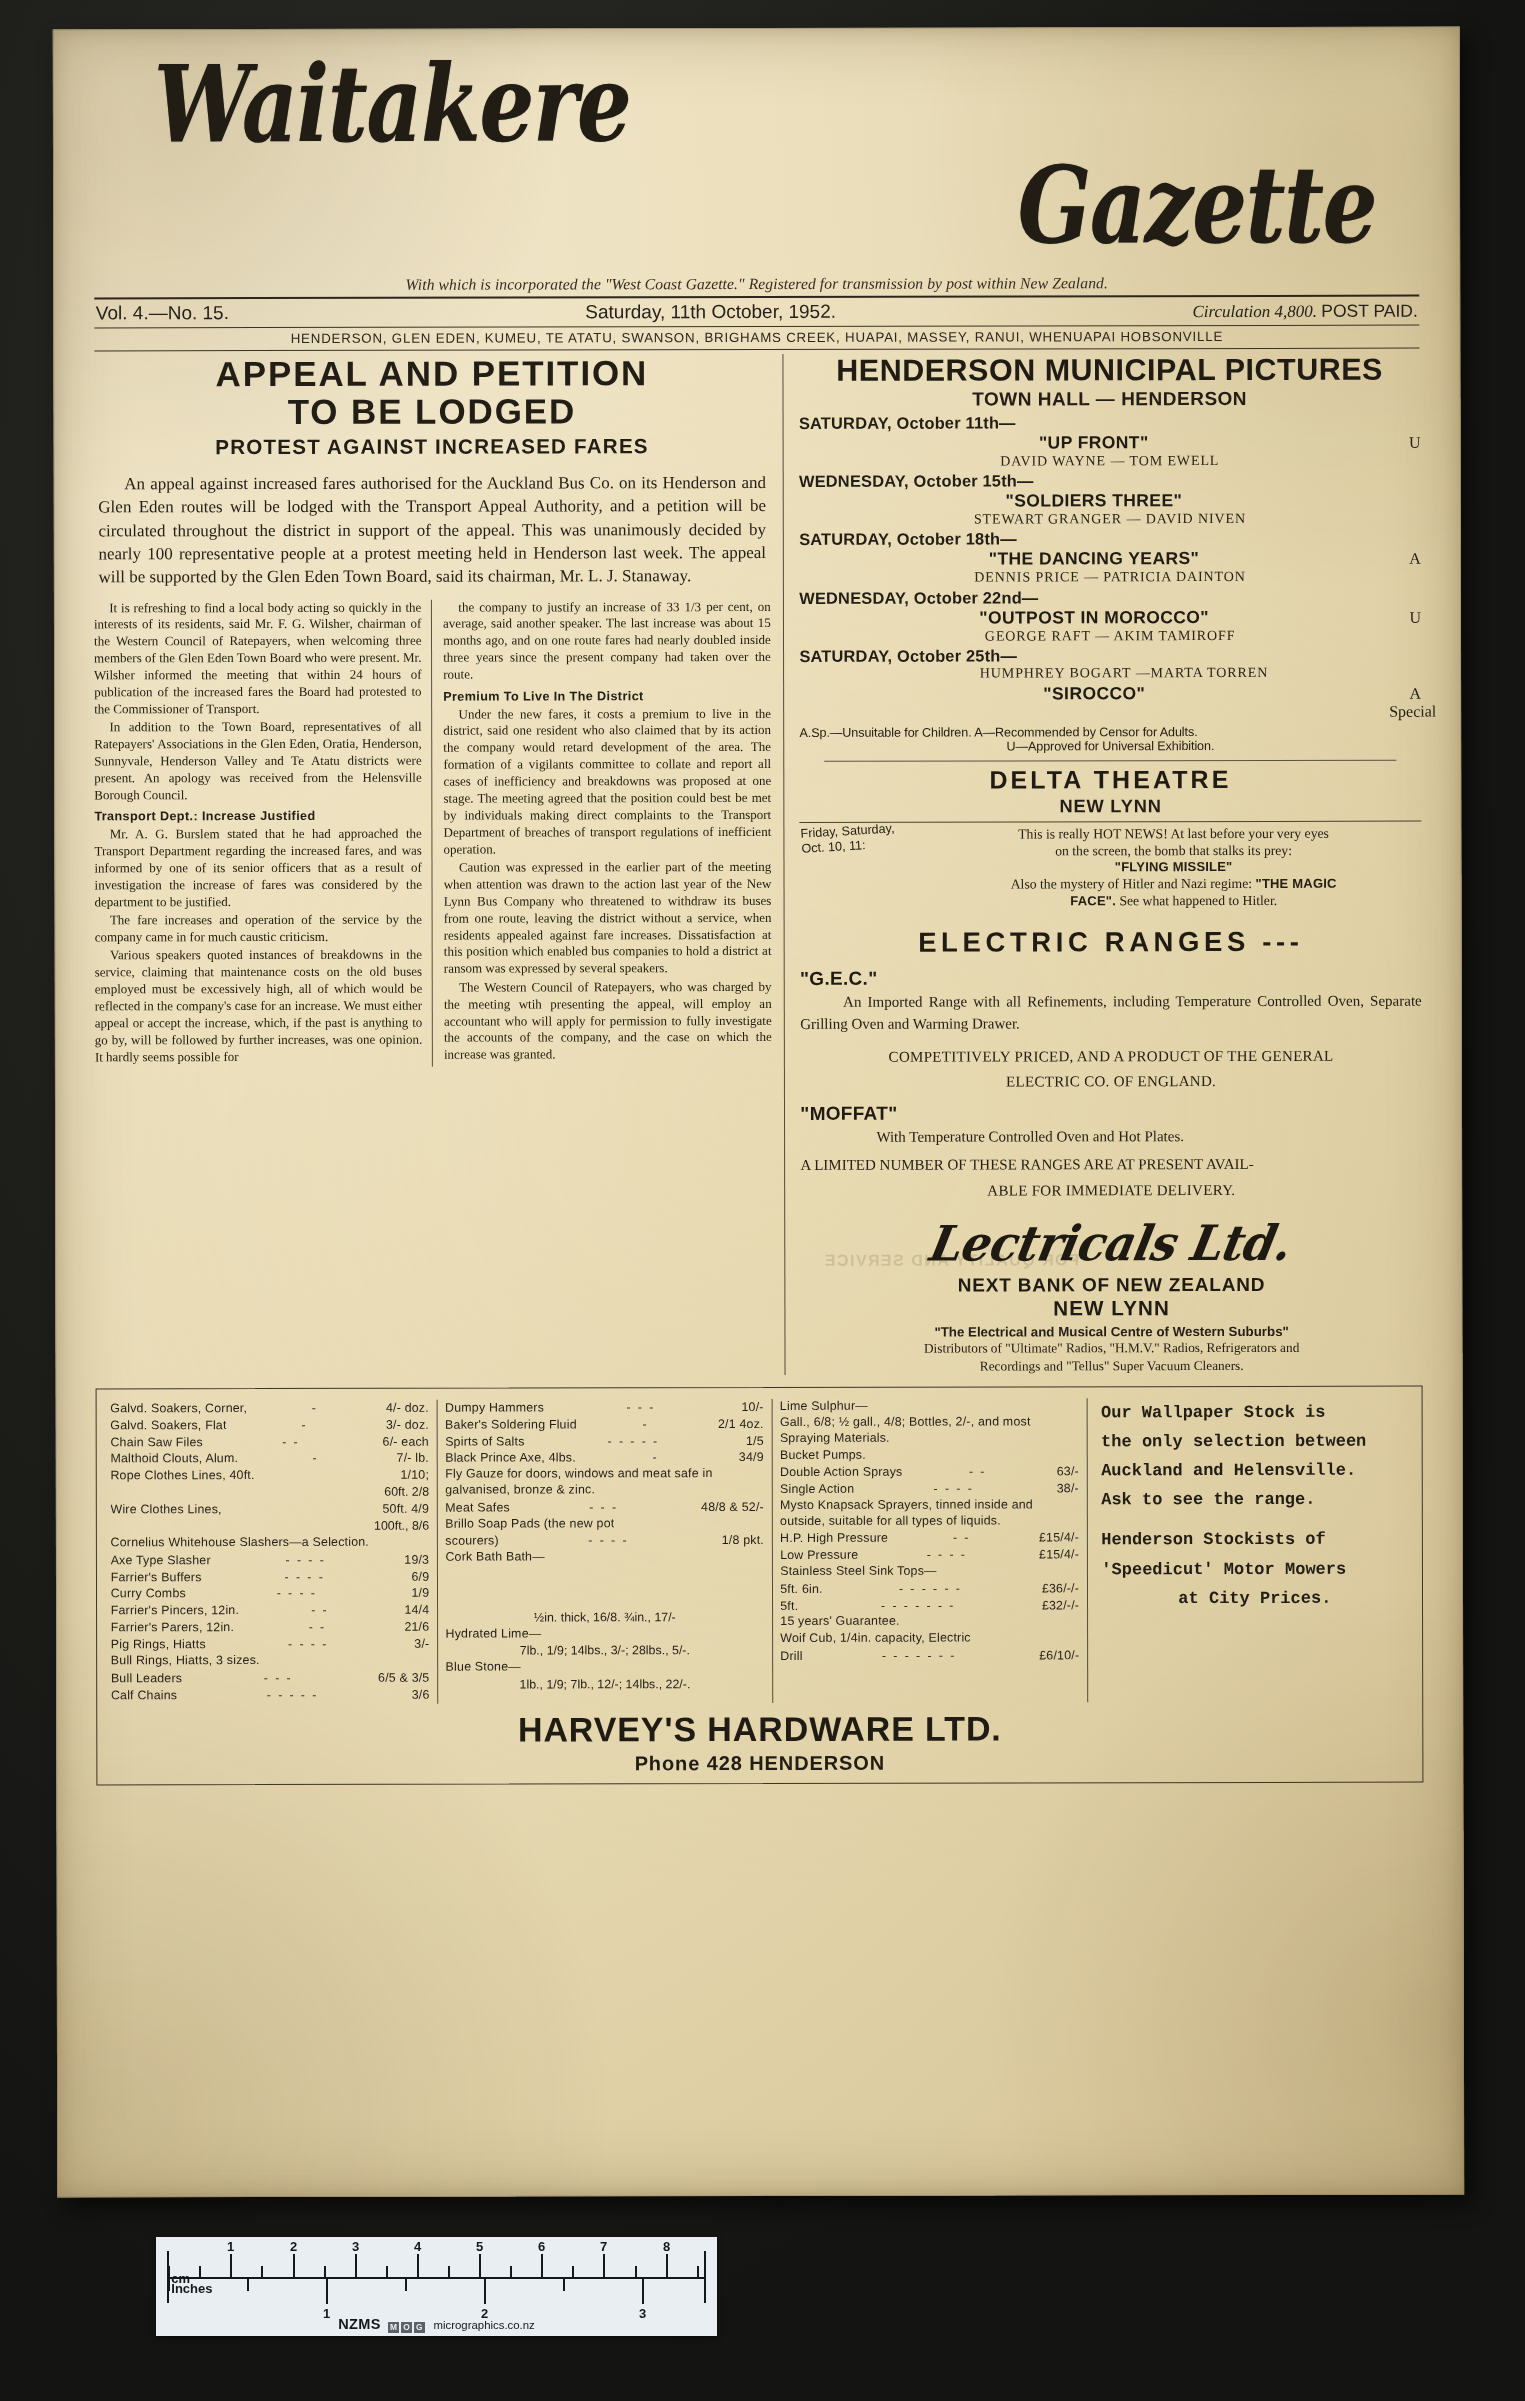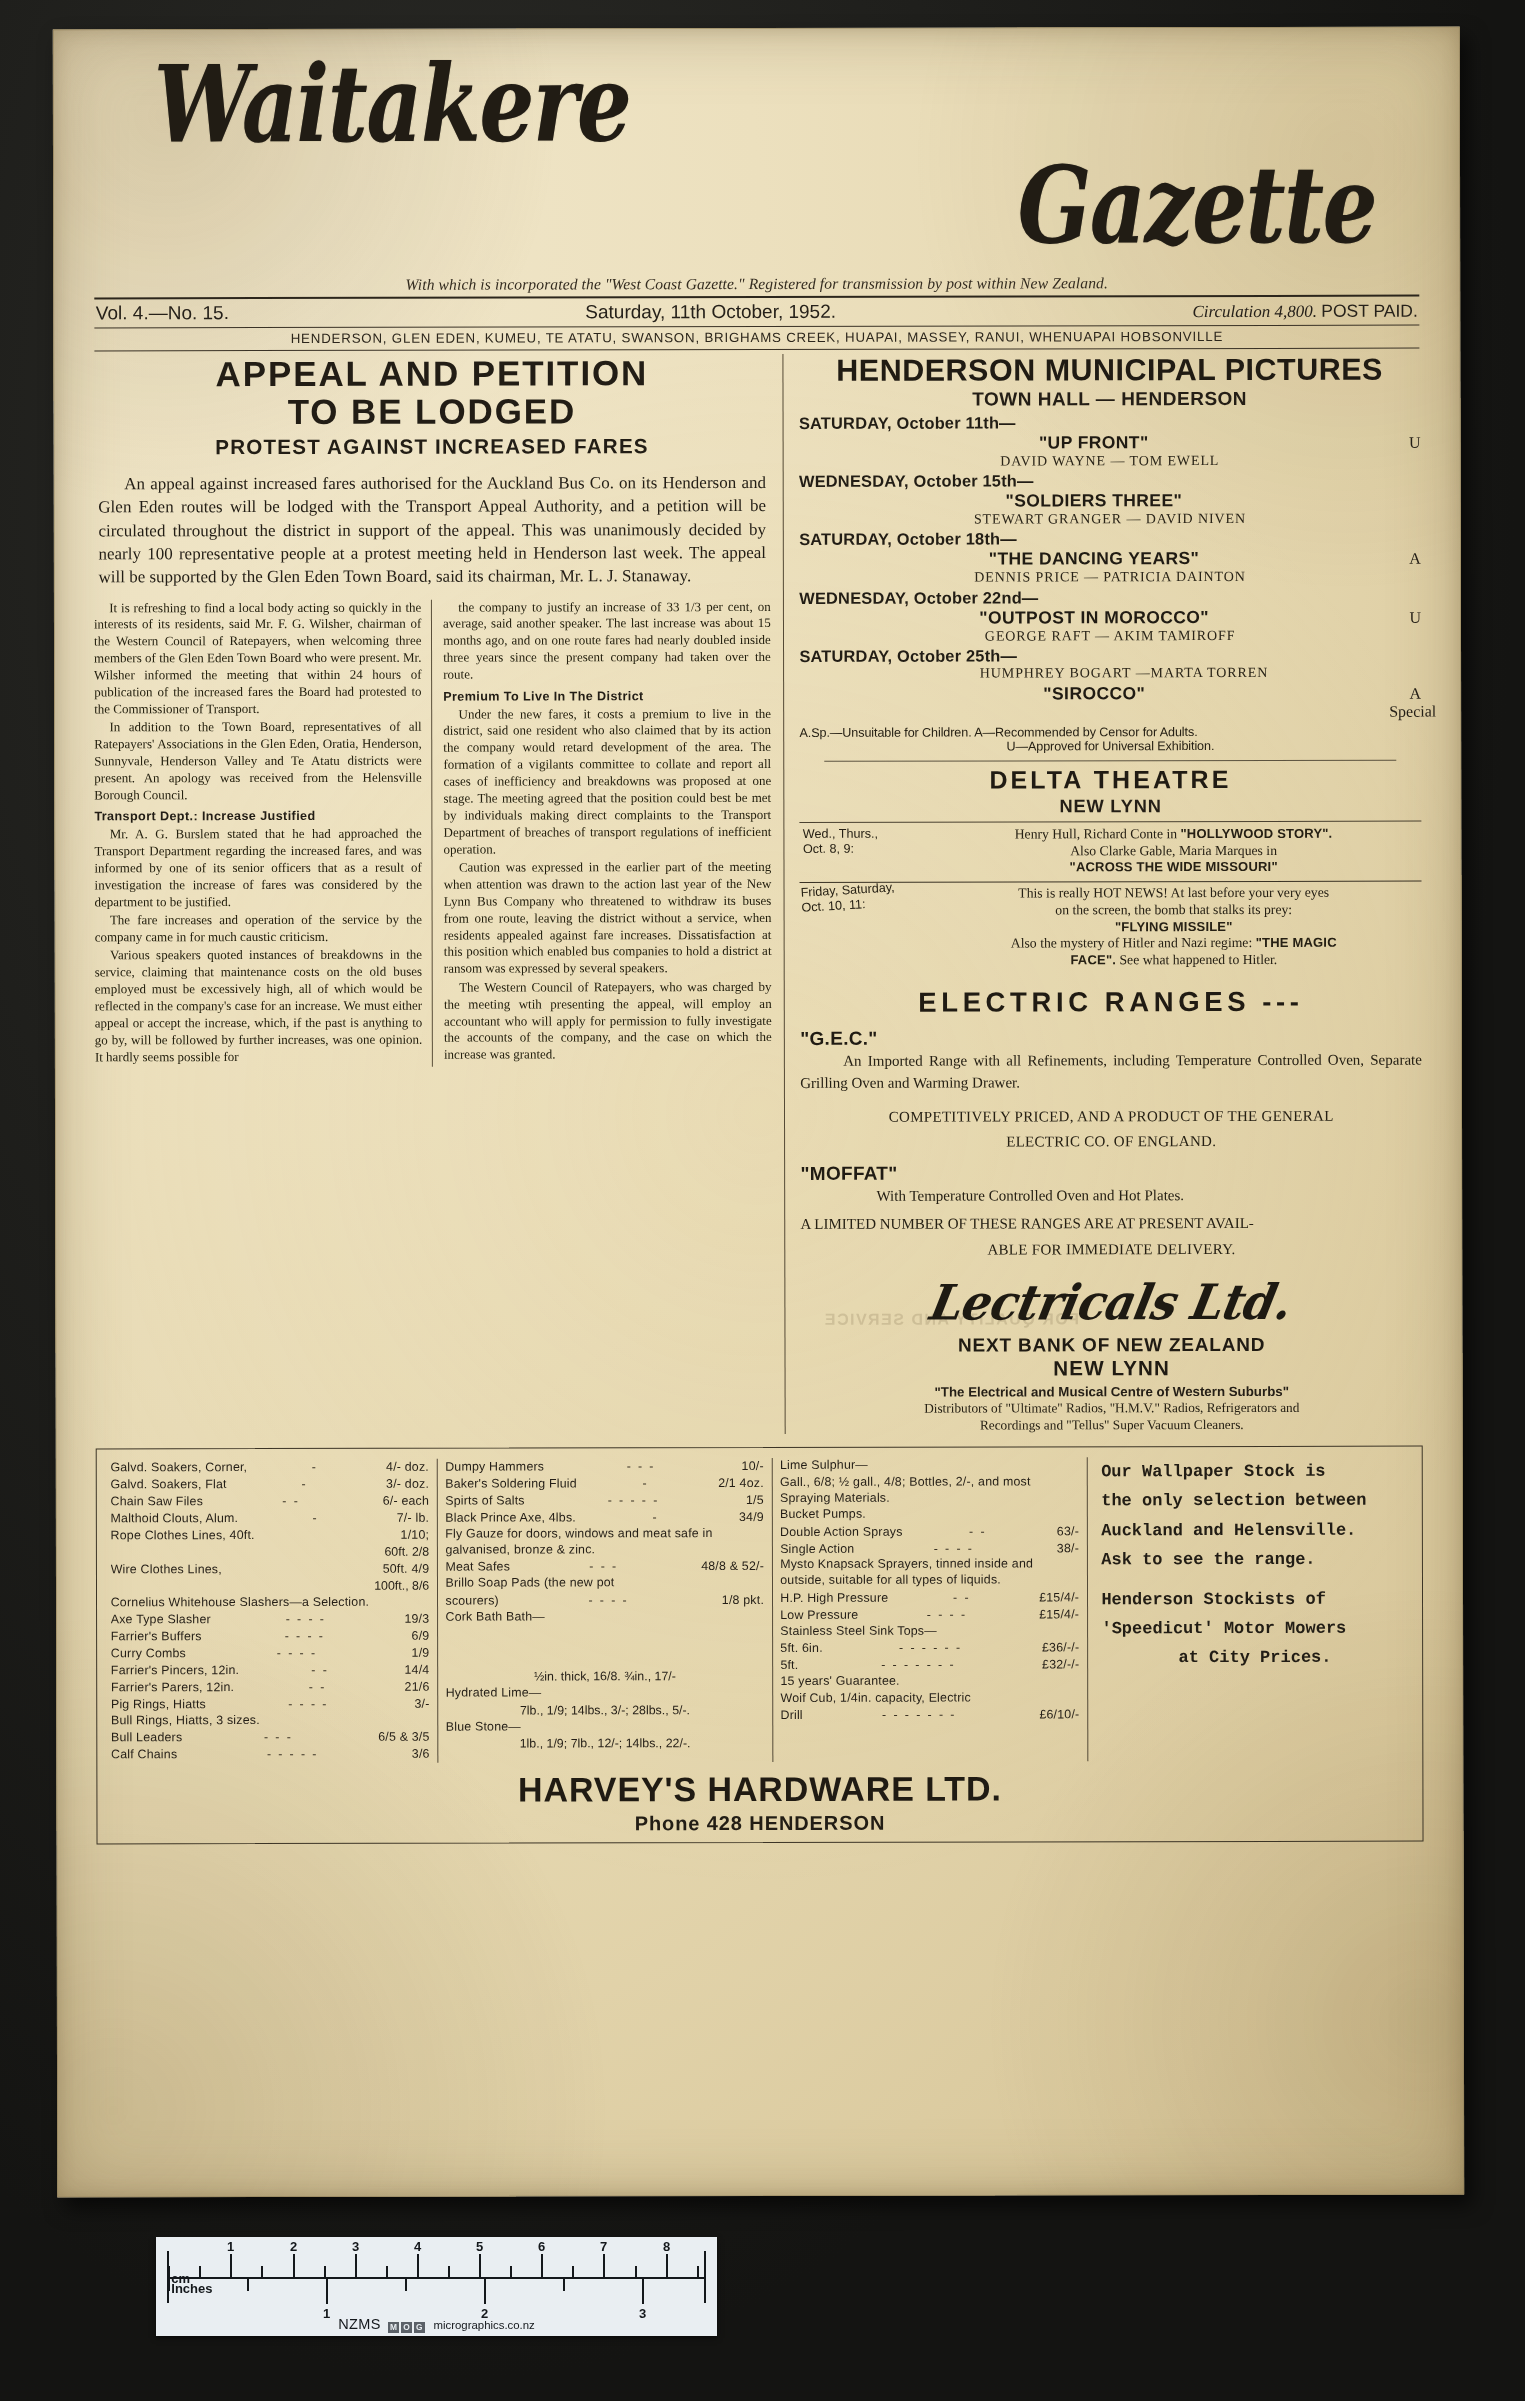--- a/index.html
+++ b/index.html
@@ -326,21 +326,21 @@
     font-family:"Liberation Sans", sans-serif; font-weight:700;
     font-size:13px; color:#14181c;
   }
   #unit-cm{ top:34px; }
   #unit-inches{ top:44px; }
   #scale-footer{
     position:absolute; bottom:3.1px; left:0; right:0;
     text-align:center;
     font-family:"Liberation Sans", sans-serif; font-size:11.4px; color:#14181c;
   }
-  #scale-footer .nzms{ font-weight:400; font-size:14.5px; letter-spacing:0.4px; }
+  #scale-footer .nzms{ font-weight:700; font-size:14.5px; letter-spacing:0.4px; }
   #scale-footer .boxes{ display:inline-block; margin:0 3.8px; vertical-align:middle; }
   #scale-footer .boxes i{
     display:inline-block; width:11.4px; height:11.4px; background:#5b6168;
     margin-right:1.5px; color:#e9eef2; font-style:normal; font-size:8.4px;
     line-height:11.4px; text-align:center; font-weight:700;
   }
 </style>
 </head>
 <body>
 
@@ -450,27 +450,20 @@
           <span class="l2">U—Approved for Universal Exhibition.</span>
         </div>
       </div>
 
       <div class="divider-dashes"></div>
 
       <div id="delta-ad">
         <div id="delta-title">DELTA THEATRE</div>
         <div id="delta-sub">NEW LYNN</div>
         <div id="delta-table">
-            <div class="delta-row">
-              <div class="delta-when">
-                <div>Wed., Thurs.,</div>
-                <div>Oct. 8, 9:</div>
-              </div>
-              <div class="delta-what">Henry Hull, Richard Conte in <b>"HOLLYWOOD STORY".</b><br>Also Clarke Gable, Maria Marques in<br><b>"ACROSS THE WIDE MISSOURI"</b></div>
-            </div>
             <div class="delta-row">
               <div class="delta-when skew">
                 <div>Friday, Saturday,</div>
                 <div>Oct. 10, 11:</div>
               </div>
               <div class="delta-what">This is really HOT NEWS! At last before your very eyes<br>on the screen, the bomb that stalks its prey:<br><b>"FLYING MISSILE"</b><br>Also the mystery of Hitler and Nazi regime: <b>"THE MAGIC</b><br><b>FACE".</b> See what happened to Hitler.</div>
             </div>
           </div>
       </div>
 

